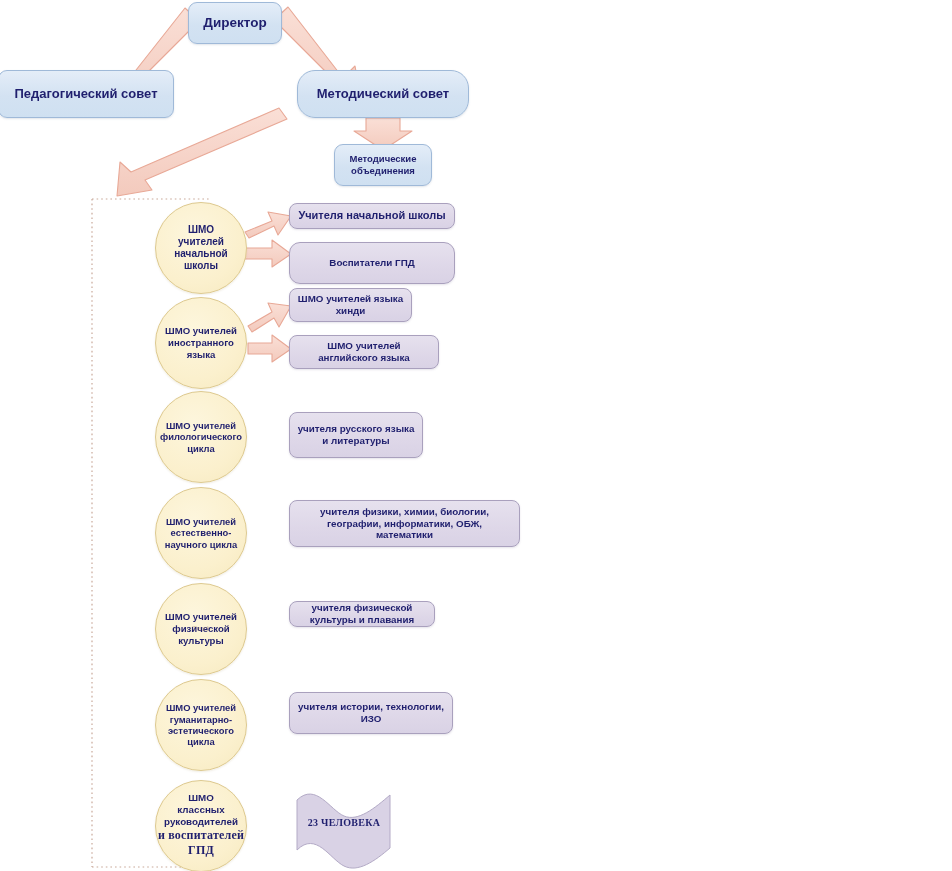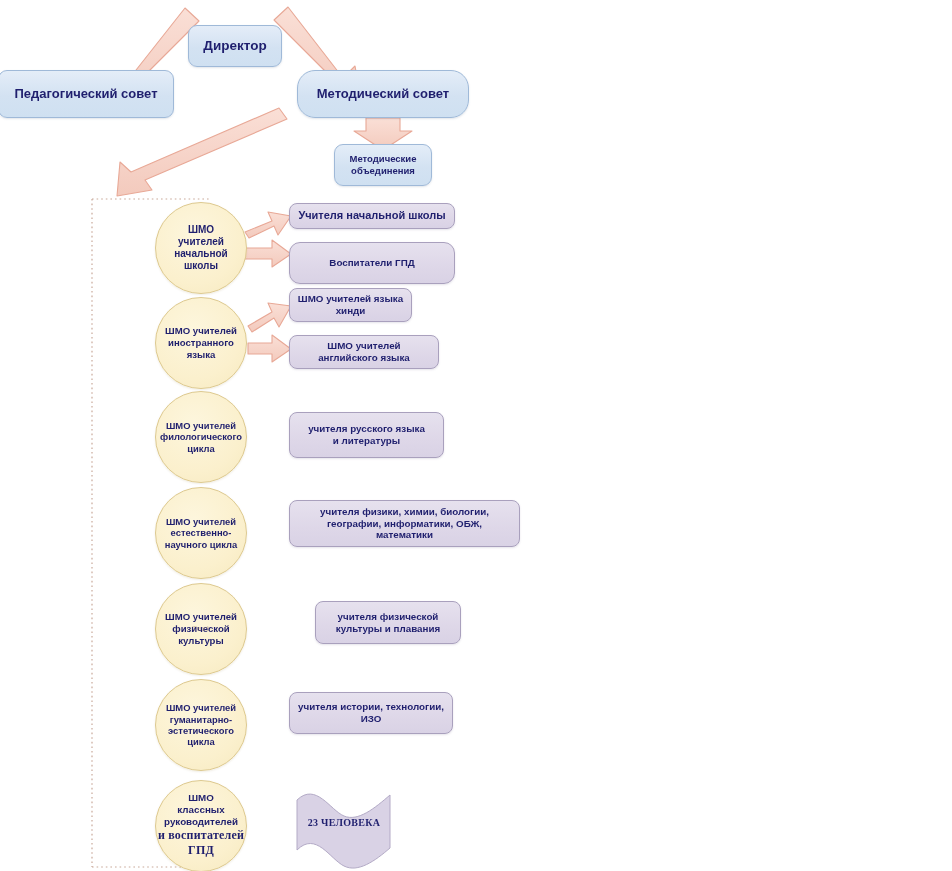--- a/index.html
+++ b/index.html
@@ -152,21 +152,21 @@
       <path d="M 297,800
                C 316,782 330,810 344,816
                C 358,822 375,808 390,795
                L 390,848
                C 375,861 358,873 344,866
                C 330,859 316,831 297,850
                Z" fill="#d9d2e5" stroke="#b3aac6" stroke-width="1"></path>
     </g>
   </svg>
 
-  <div class="node blue-box" style="left:188px; top:2px; width:94px; height:42px; font-size:13.5px;margin-top:23px;">Директор</div>
+  <div class="node blue-box" style="left:188px; top:2px; width:94px; height:42px; font-size:13.5px;">Директор</div>
 
   <div class="node blue-box" style="left:-2px; top:70px; width:176px; height:48px; font-size:13px;">Педагогический совет</div>
 
   <div class="node blue-box" style="left:297px; top:70px; width:172px; height:48px; font-size:13px;border-radius:18px;">Методический совет</div>
 
   <div class="node blue-box" style="left:334px; top:144px; width:98px; height:42px; font-size:9.5px;">Методические
 объединения</div>
 
   <div class="node circle" style="left:155px; top:202px; width:92px; height:92px; font-size:10px;">ШМО
 учителей
@@ -206,28 +206,28 @@
   <div class="node purple-box" style="left:289px; top:203px; width:166px; height:26px; font-size:11px;">Учителя начальной школы</div>
 
   <div class="node purple-box" style="left:289px; top:242px; width:166px; height:42px; font-size:9.8px;border-radius:11px;">Воспитатели ГПД</div>
 
   <div class="node purple-box" style="left:289px; top:288px; width:123px; height:34px; font-size:9.8px;">ШМО учителей языка
 хинди</div>
 
   <div class="node purple-box" style="left:289px; top:335px; width:150px; height:34px; font-size:9.8px;">ШМО учителей
 английского языка</div>
 
-  <div class="node purple-box" style="left:289px; top:412px; width:155px; height:46px; font-size:9.8px;">учителя русского языка
+  <div class="node purple-box" style="left:289px; top:412px; width:134px; height:46px; font-size:9.8px;">учителя русского языка
 и литературы</div>
 
   <div class="node purple-box" style="left:289px; top:500px; width:231px; height:47px; font-size:9.8px;">учителя физики, химии, биологии,
 географии, информатики, ОБЖ,
 математики</div>
 
-  <div class="node purple-box" style="left:289px; top:601px; width:146px; height:43px; font-size:9.8px;margin-left:26px;">учителя физической
+  <div class="node purple-box" style="left:289px; top:601px; width:146px; height:26px; font-size:9.8px;">учителя физической
 культуры и плавания</div>
 
   <div class="node purple-box" style="left:289px; top:692px; width:164px; height:42px; font-size:9.8px;">учителя истории, технологии,
 ИЗО</div>
 
   <div class="wave-label">23 ЧЕЛОВЕКА</div>
 
   <div class="watermark" style="left:192px; top:624px;">Text</div>
 
 </div>

